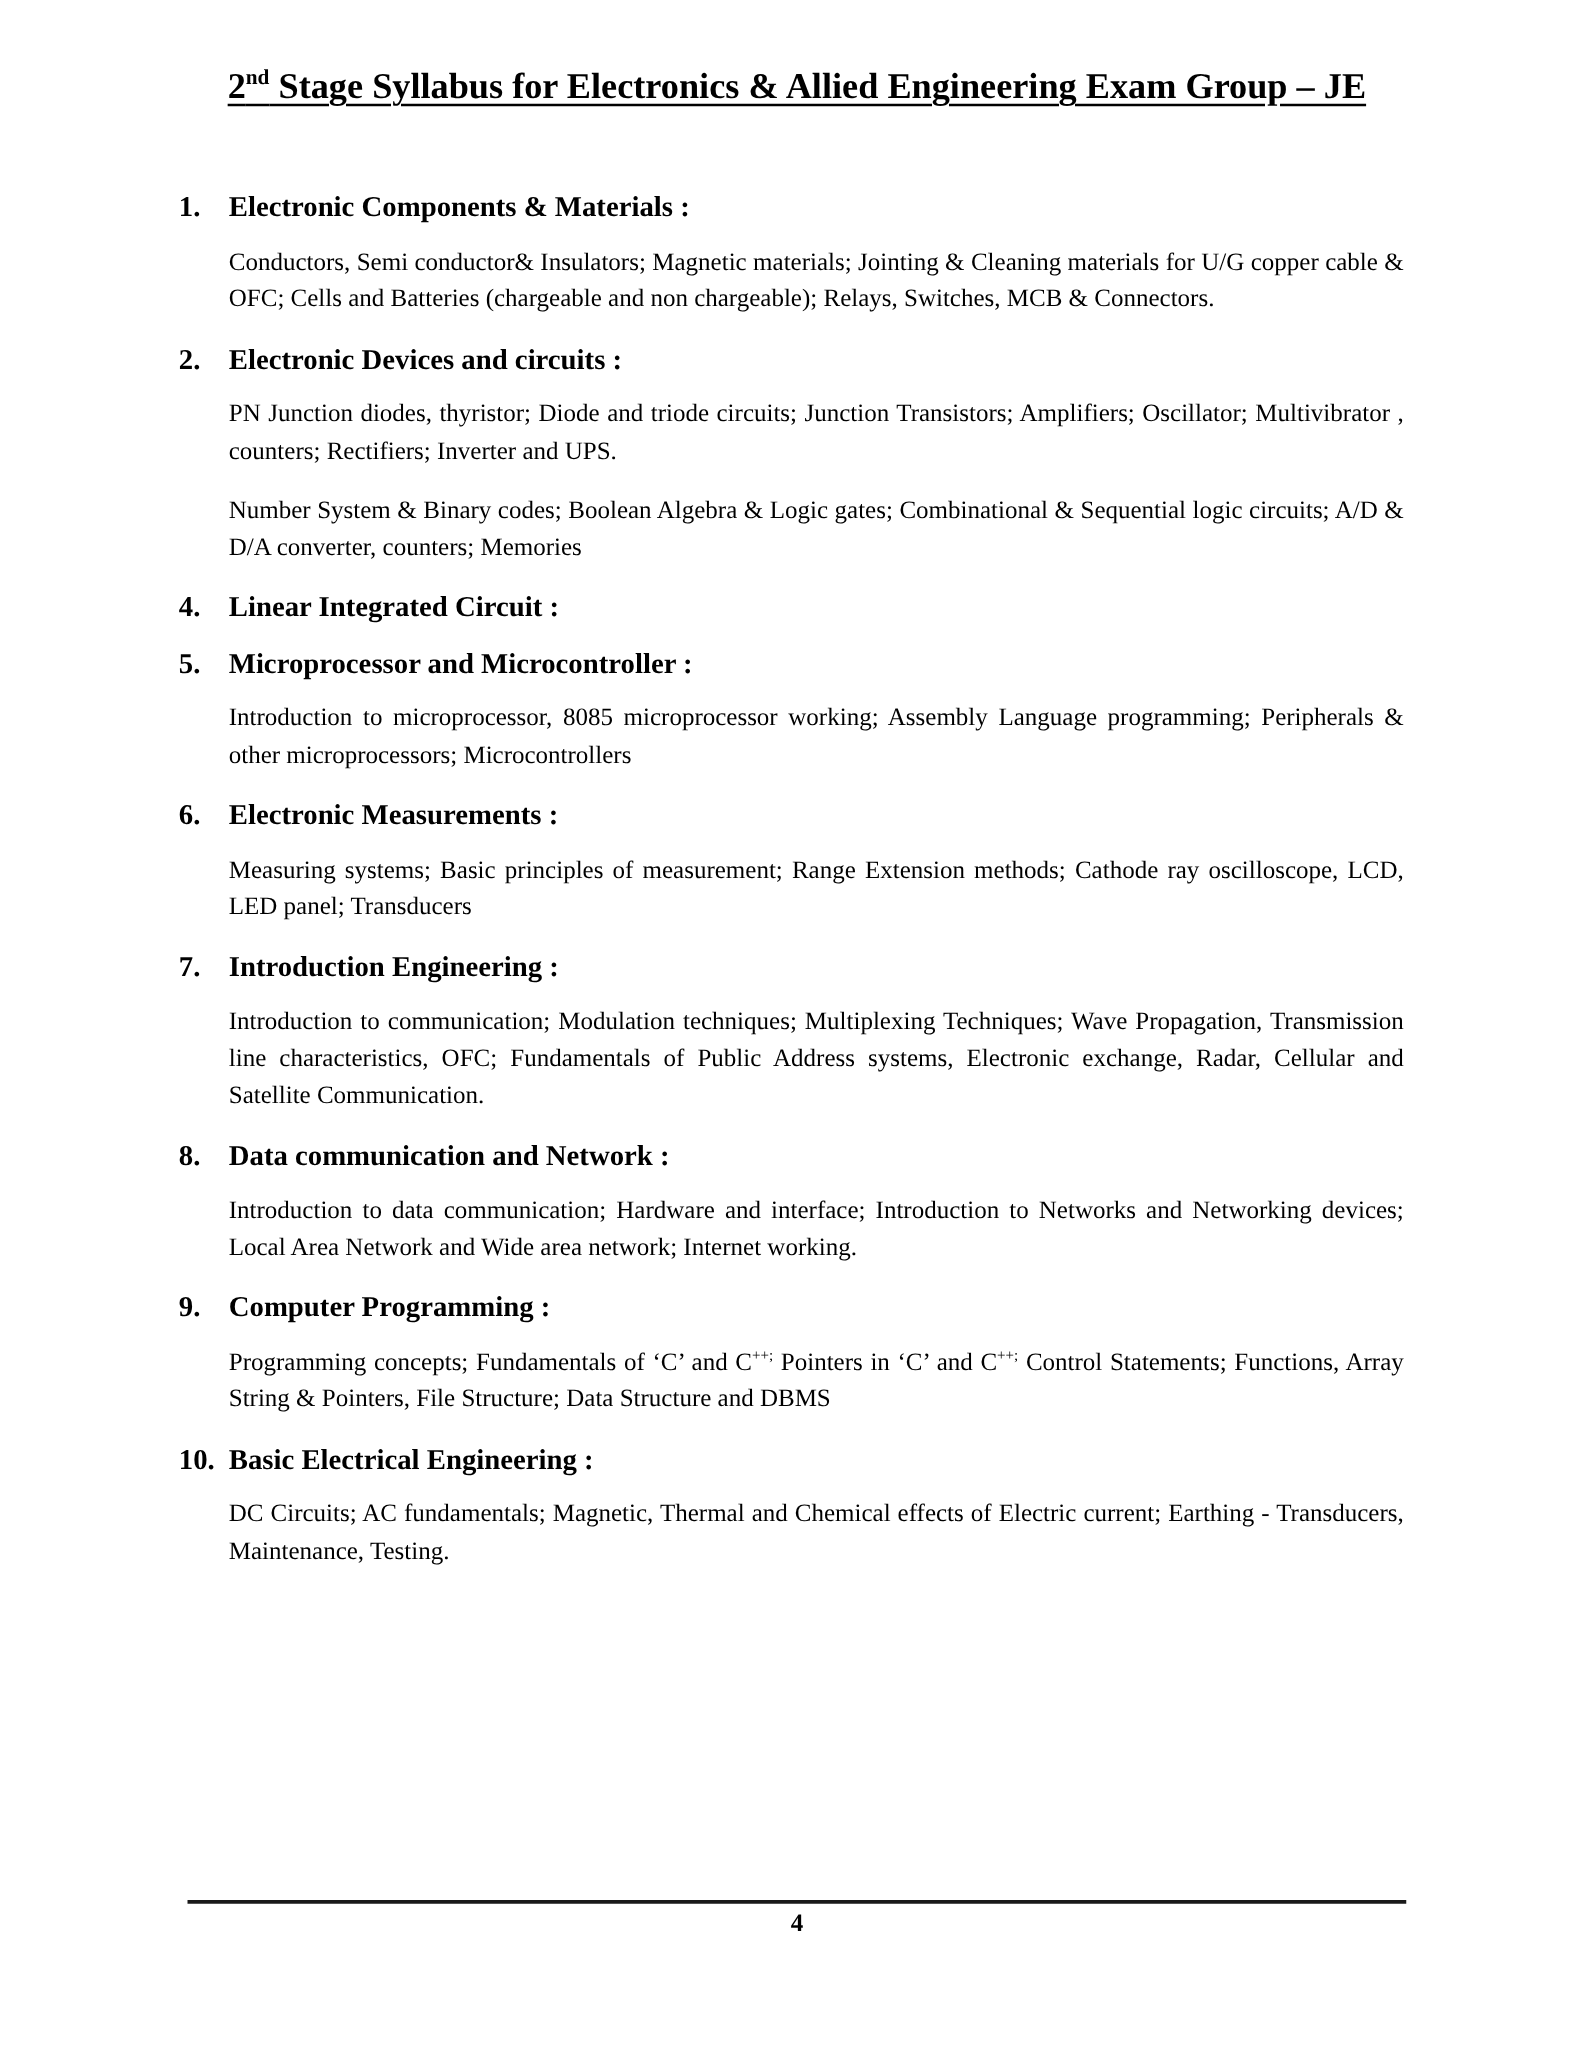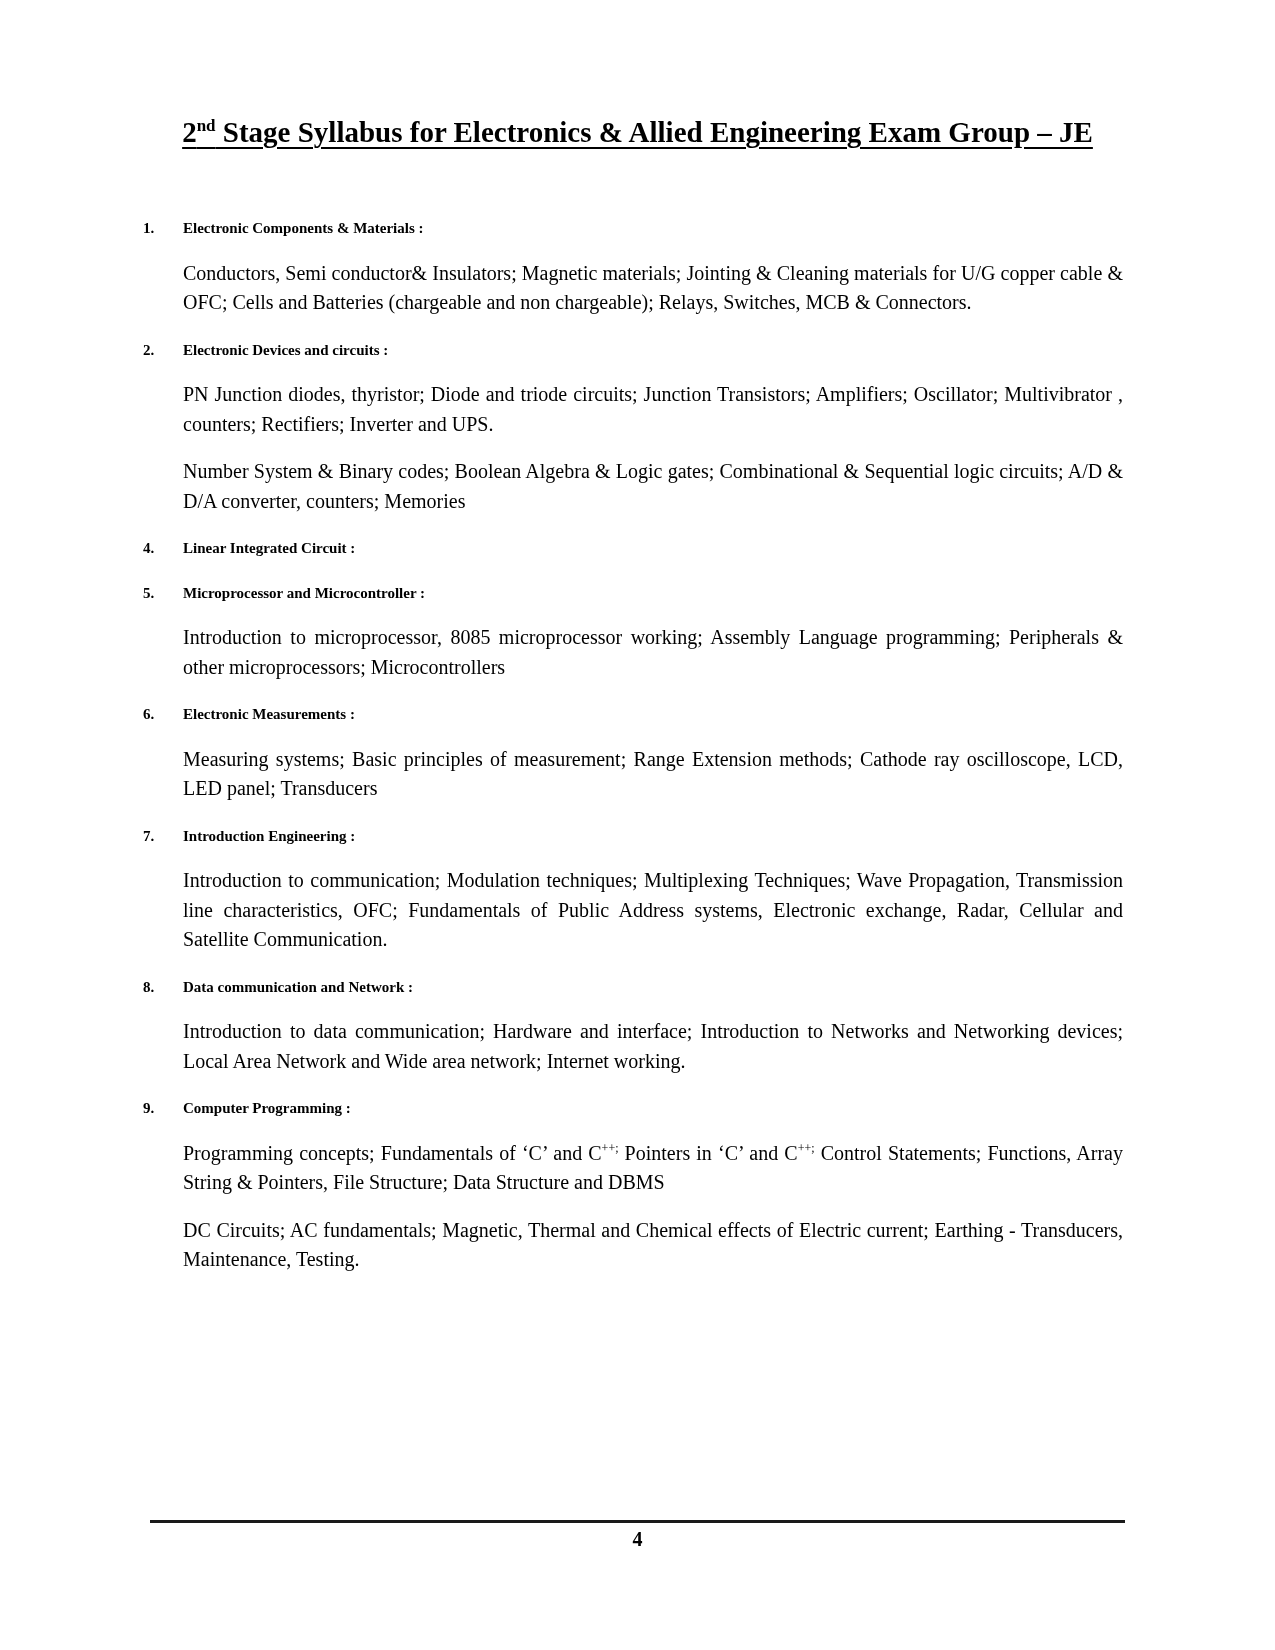--- a/index.html
+++ b/index.html
@@ -9,21 +9,21 @@
   }
   .page {
     position: relative;
     width: 1275px;
     height: 1650px;
     background: #ffffff;
     color: #000000;
     font-family: "Liberation Serif", "DejaVu Serif", serif;
     overflow: hidden;
     box-sizing: border-box;
-    padding-top: 112px;
+    padding-top: 49px;
   }
   .doc-title {
     margin: 0 0 62px 0;
     text-align: center;
     font-size: 29px;
     font-weight: bold;
     line-height: 40px;
     text-decoration: underline;
     text-decoration-thickness: 2px;
     text-underline-offset: 5px;
@@ -34,21 +34,21 @@
     line-height: 0;
   }
   .sections {
     margin-left: 183px;
     width: 940px;
   }
   .section { margin: 0; }
   .section .heading {
     margin: 0 0 15px 0;
     font-weight: bold;
-    font-size: 15px;
+    font-size: 23px;
     line-height: 29.5px;
   }
   .section .num {
     display: inline-block;
     width: 40px;
     margin-left: -40px;
   }
   .section .body {
     margin: 0 0 18px 0;
     font-size: 20px;
@@ -121,18 +121,19 @@
     <p class="heading"><span class="num">8.</span><span class="heading-text">Data communication and Network :</span></p>
     <p class="body">Introduction to data communication; Hardware and interface; Introduction to Networks and Networking devices; Local Area Network and Wide area network; Internet working.</p>
   </section>
 
   <section class="section">
     <p class="heading"><span class="num">9.</span><span class="heading-text">Computer Programming :</span></p>
     <p class="body"><span>Programming concepts; Fundamentals of ‘C’ and C</span><sup>++;</sup><span> Pointers in ‘C’ and C</span><sup>++;</sup><span> Control Statements; Functions, Array String &amp; Pointers, File Structure; Data Structure and DBMS</span></p>
   </section>
 
   <section class="section">
+    <p class="heading"><span class="num">10.</span><span class="heading-text">Basic Electrical Engineering :</span></p>
     <p class="body">DC Circuits; AC fundamentals; Magnetic, Thermal and Chemical effects of Electric current; Earthing - Transducers, Maintenance, Testing.</p>
   </section>
 </div>
   <div class="footer-line"></div>
   <div class="page-number">4</div>
 </div>
 
 </body></html>

